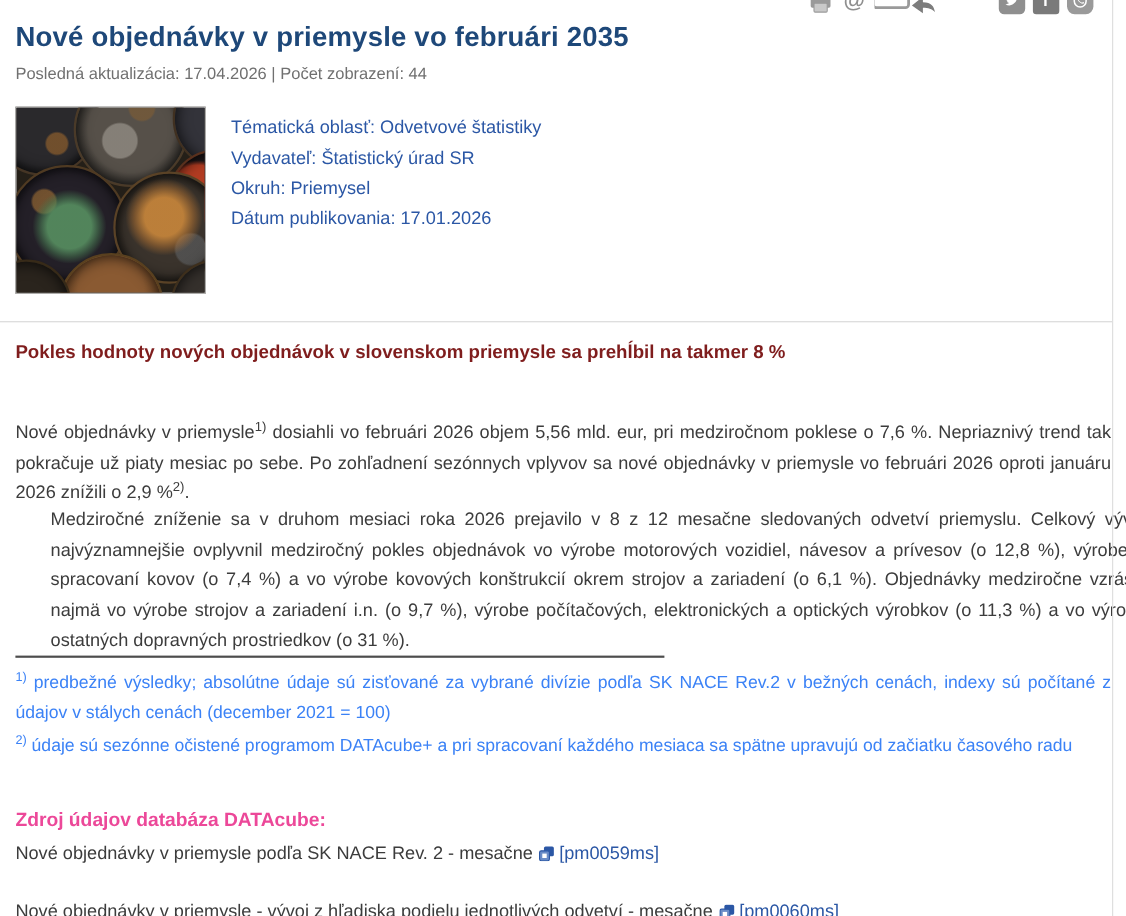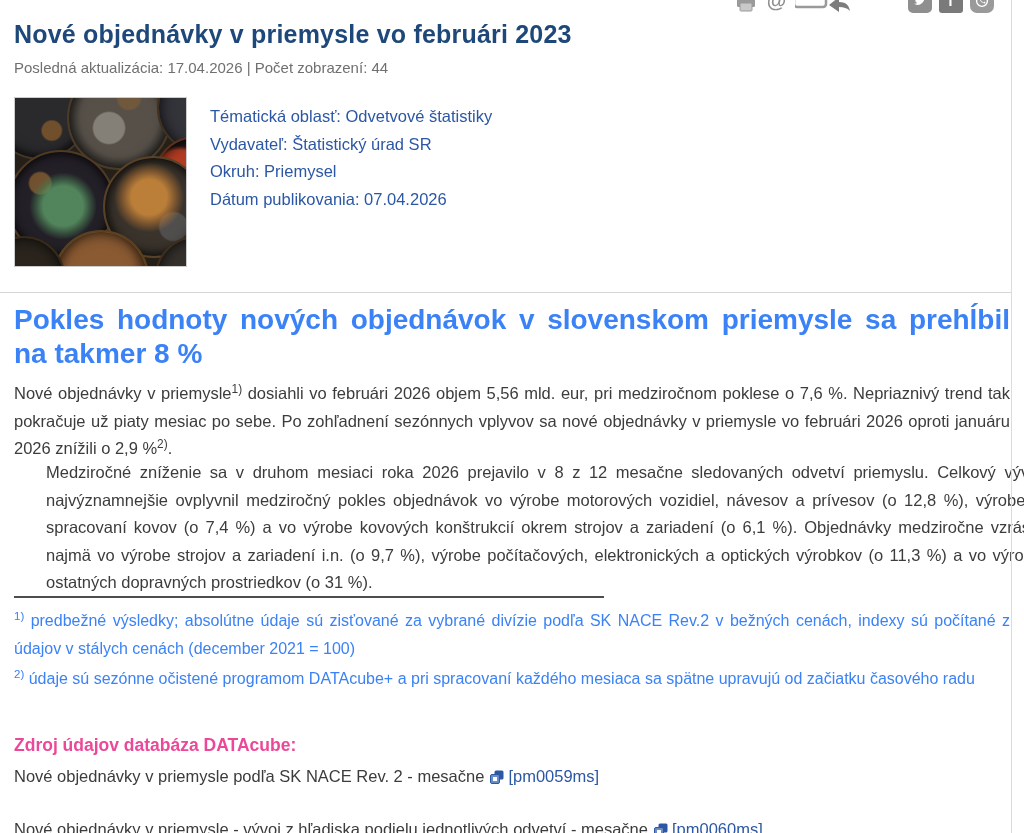--- a/index.html
+++ b/index.html
@@ -101,21 +101,21 @@
     height: 1px; background: #d6d6d6;
   }
   .fn-divider {
     position: absolute; left: 14px; top: 596px;
     width: 590px; height: 2px; background: #4d4d4d;
   }
 
   
   .headline {
     position: absolute; left: 14px; top: 303px; width: 996px;
-    font-size: 28px; font-weight: bold; color: #3b82f6;
+    font-size: 17px; font-weight: bold; color: #7f1d1d;
     line-height: 34px; text-align: justify;
   }
   .para {
     position: absolute; left: 14px; width: 996px;
     font-size: 16.5px; color: #3c3c3c; line-height: 27.5px;
     text-align: justify;
   }
   .para-1 { top: 380px; }
   .para-2 { top: 459px; margin-left: 32px; }
   sup { font-size: 0.72em; line-height: 0; vertical-align: super; }
@@ -175,40 +175,40 @@
     <span class="tb-icon">
       <span class="sq wa">
         <svg width="14" height="14" viewBox="0 0 14 14">
             <circle cx="7" cy="7" r="5.4" fill="none" stroke="#fff" stroke-width="1.4"></circle>
             <path d="M5 4.6c.6 1.8 1.9 3.3 3.8 3.9l.8-.9 1 .9-.8 1c-2.8-.3-4.9-2.4-5.6-5l.8-.7z" fill="#fff"></path>
           </svg>
       </span>
     </span>
   </div>
 
-  <h1 class="page-title">Nové objednávky v priemysle vo februári 2023</h1>
+  <h1 class="page-title">Nové objednávky v priemysle vo februári 2035</h1>
   <div class="meta-line">Posledná aktualizácia: 17.04.2026 | Počet zobrazení: 44</div>
 
   <div class="thumb">
     <div class="b b1"></div>
     <div class="b b2"></div>
     <div class="b b3"></div>
     <div class="b b4"></div>
     <div class="b b5"></div>
     <div class="b b6"></div>
     <div class="b b7"></div>
     <div class="b b8"></div>
     <div class="b b9"></div>
   </div>
 
   <div class="info-panel">
     <div>Tématická oblasť: Odvetvové štatistiky</div>
     <div>Vydavateľ: Štatistický úrad SR</div>
     <div>Okruh: Priemysel</div>
-    <div>Dátum publikovania: 07.04.2026</div>
+    <div>Dátum publikovania: 17.01.2026</div>
   </div>
 
   <div class="hr-light"></div>
 
   <h2 class="headline">Pokles hodnoty nových objednávok v slovenskom priemysle sa prehĺbil na takmer 8 %</h2>
 
   <p class="para para-1"><span>Nové objednávky v priemysle</span><sup>1)</sup><span> dosiahli vo februári 2026 objem 5,56 mld. eur, pri medziročnom poklese o 7,6 %. Nepriaznivý trend tak pokračuje už piaty mesiac po sebe. Po zohľadnení sezónnych vplyvov sa nové objednávky v priemysle vo februári 2026 oproti januáru 2026 znížili o 2,9 %</span><sup>2)</sup><span>.</span></p>
 
   <p class="para para-2">Medziročné zníženie sa v druhom mesiaci roka 2026 prejavilo v 8 z 12 mesačne sledovaných odvetví priemyslu. Celkový vývoj najvýznamnejšie ovplyvnil medziročný pokles objednávok vo výrobe motorových vozidiel, návesov a prívesov (o 12,8 %), výrobe a spracovaní kovov (o 7,4 %) a vo výrobe kovových konštrukcií okrem strojov a zariadení (o 6,1 %). Objednávky medziročne vzrástli najmä vo výrobe strojov a zariadení i.n. (o 9,7 %), výrobe počítačových, elektronických a optických výrobkov (o 11,3 %) a vo výrobe ostatných dopravných prostriedkov (o 31 %).</p>
 

